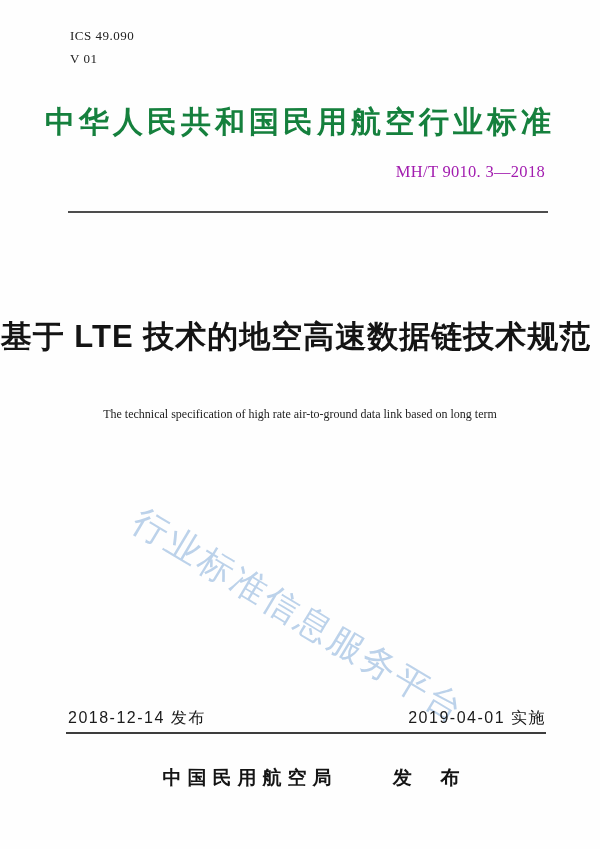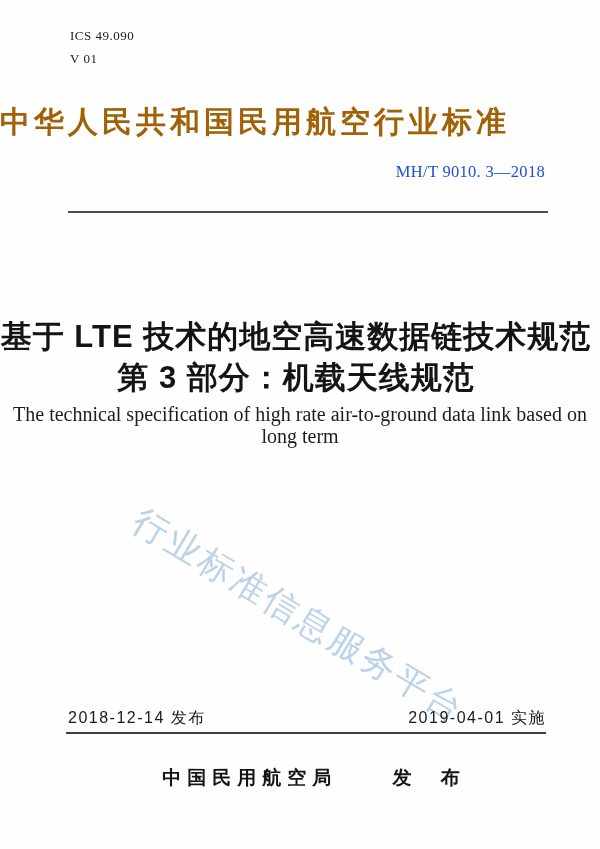--- a/index.html
+++ b/index.html
@@ -42,37 +42,37 @@
     letter-spacing: 1px;
     color: #111;
   }
 
   
   .header-title {
     position: absolute;
     left: 0;
     right: 0;
     top: 102px;
-    text-align: left;
+    text-align: center;
     font-family: "Liberation Sans", sans-serif;
     font-weight: 600;
     font-size: 30px;
     line-height: 40px;
     letter-spacing: 4px;
-    color: #a16207;
+    color: #15803d;
     white-space: nowrap;
   }
 
   .std-number {
     position: absolute;
     right: 55px;
     top: 162px;
     font-family: "Liberation Serif", serif;
     font-size: 16.5px;
-    color: #1d4ed8;
+    color: #a21caf;
     letter-spacing: 0.3px;
   }
 
   .rule-top {
     position: absolute;
     left: 68px;
     right: 52px;
     top: 211px;
     border-top: 2px solid #4d4d4d;
     height: 0;
@@ -93,21 +93,21 @@
     white-space: nowrap;
   }
 
   .doc-title-en {
     position: absolute;
     left: 0;
     right: 0;
     top: 404px;
     text-align: center;
     font-family: "Liberation Serif", serif;
-    font-size: 20px;
+    font-size: 12px;
     line-height: 21.5px;
     color: #1c1c1c;
   }
 
   .watermark {
     position: absolute;
     left: 148px;
     top: 498px;
     transform: rotate(31deg);
     transform-origin: 0 0;
@@ -153,20 +153,21 @@
     font-size: 19px;
     color: #141414;
   }
   .footer-publisher {
     letter-spacing: 6px;
     margin-left: 34px;
   }
   .footer-action {
     margin-left: 50px;
     letter-spacing: 12px;
+    font-family: Liberation Serif, serif;
   }
 </style>
 </head>
 <body>
 
 <div class="page">
 
   <div class="ics-block">
     <div>ICS 49.090</div>
     <div>V 01</div>
@@ -174,21 +175,20 @@
 
 
   <div class="header-title">中华人民共和国民用航空行业标准</div>
 
   <div class="std-number">MH/T 9010. 3—2018</div>
 
   <div class="rule-top"></div>
 
   <div class="doc-title">
     <div>基于 LTE 技术的地空高速数据链技术规范</div>
-    <div>第 3 部分：机载天线规范</div>
   </div>
 
   <div class="doc-title-en">
     <div>The technical specification of high rate air-to-ground data link based on long term</div>
   </div>
 
   <div class="watermark">行业标准信息服务平台</div>
 
   <div class="dates-row">
     <span>2018-12-14 发布</span>

